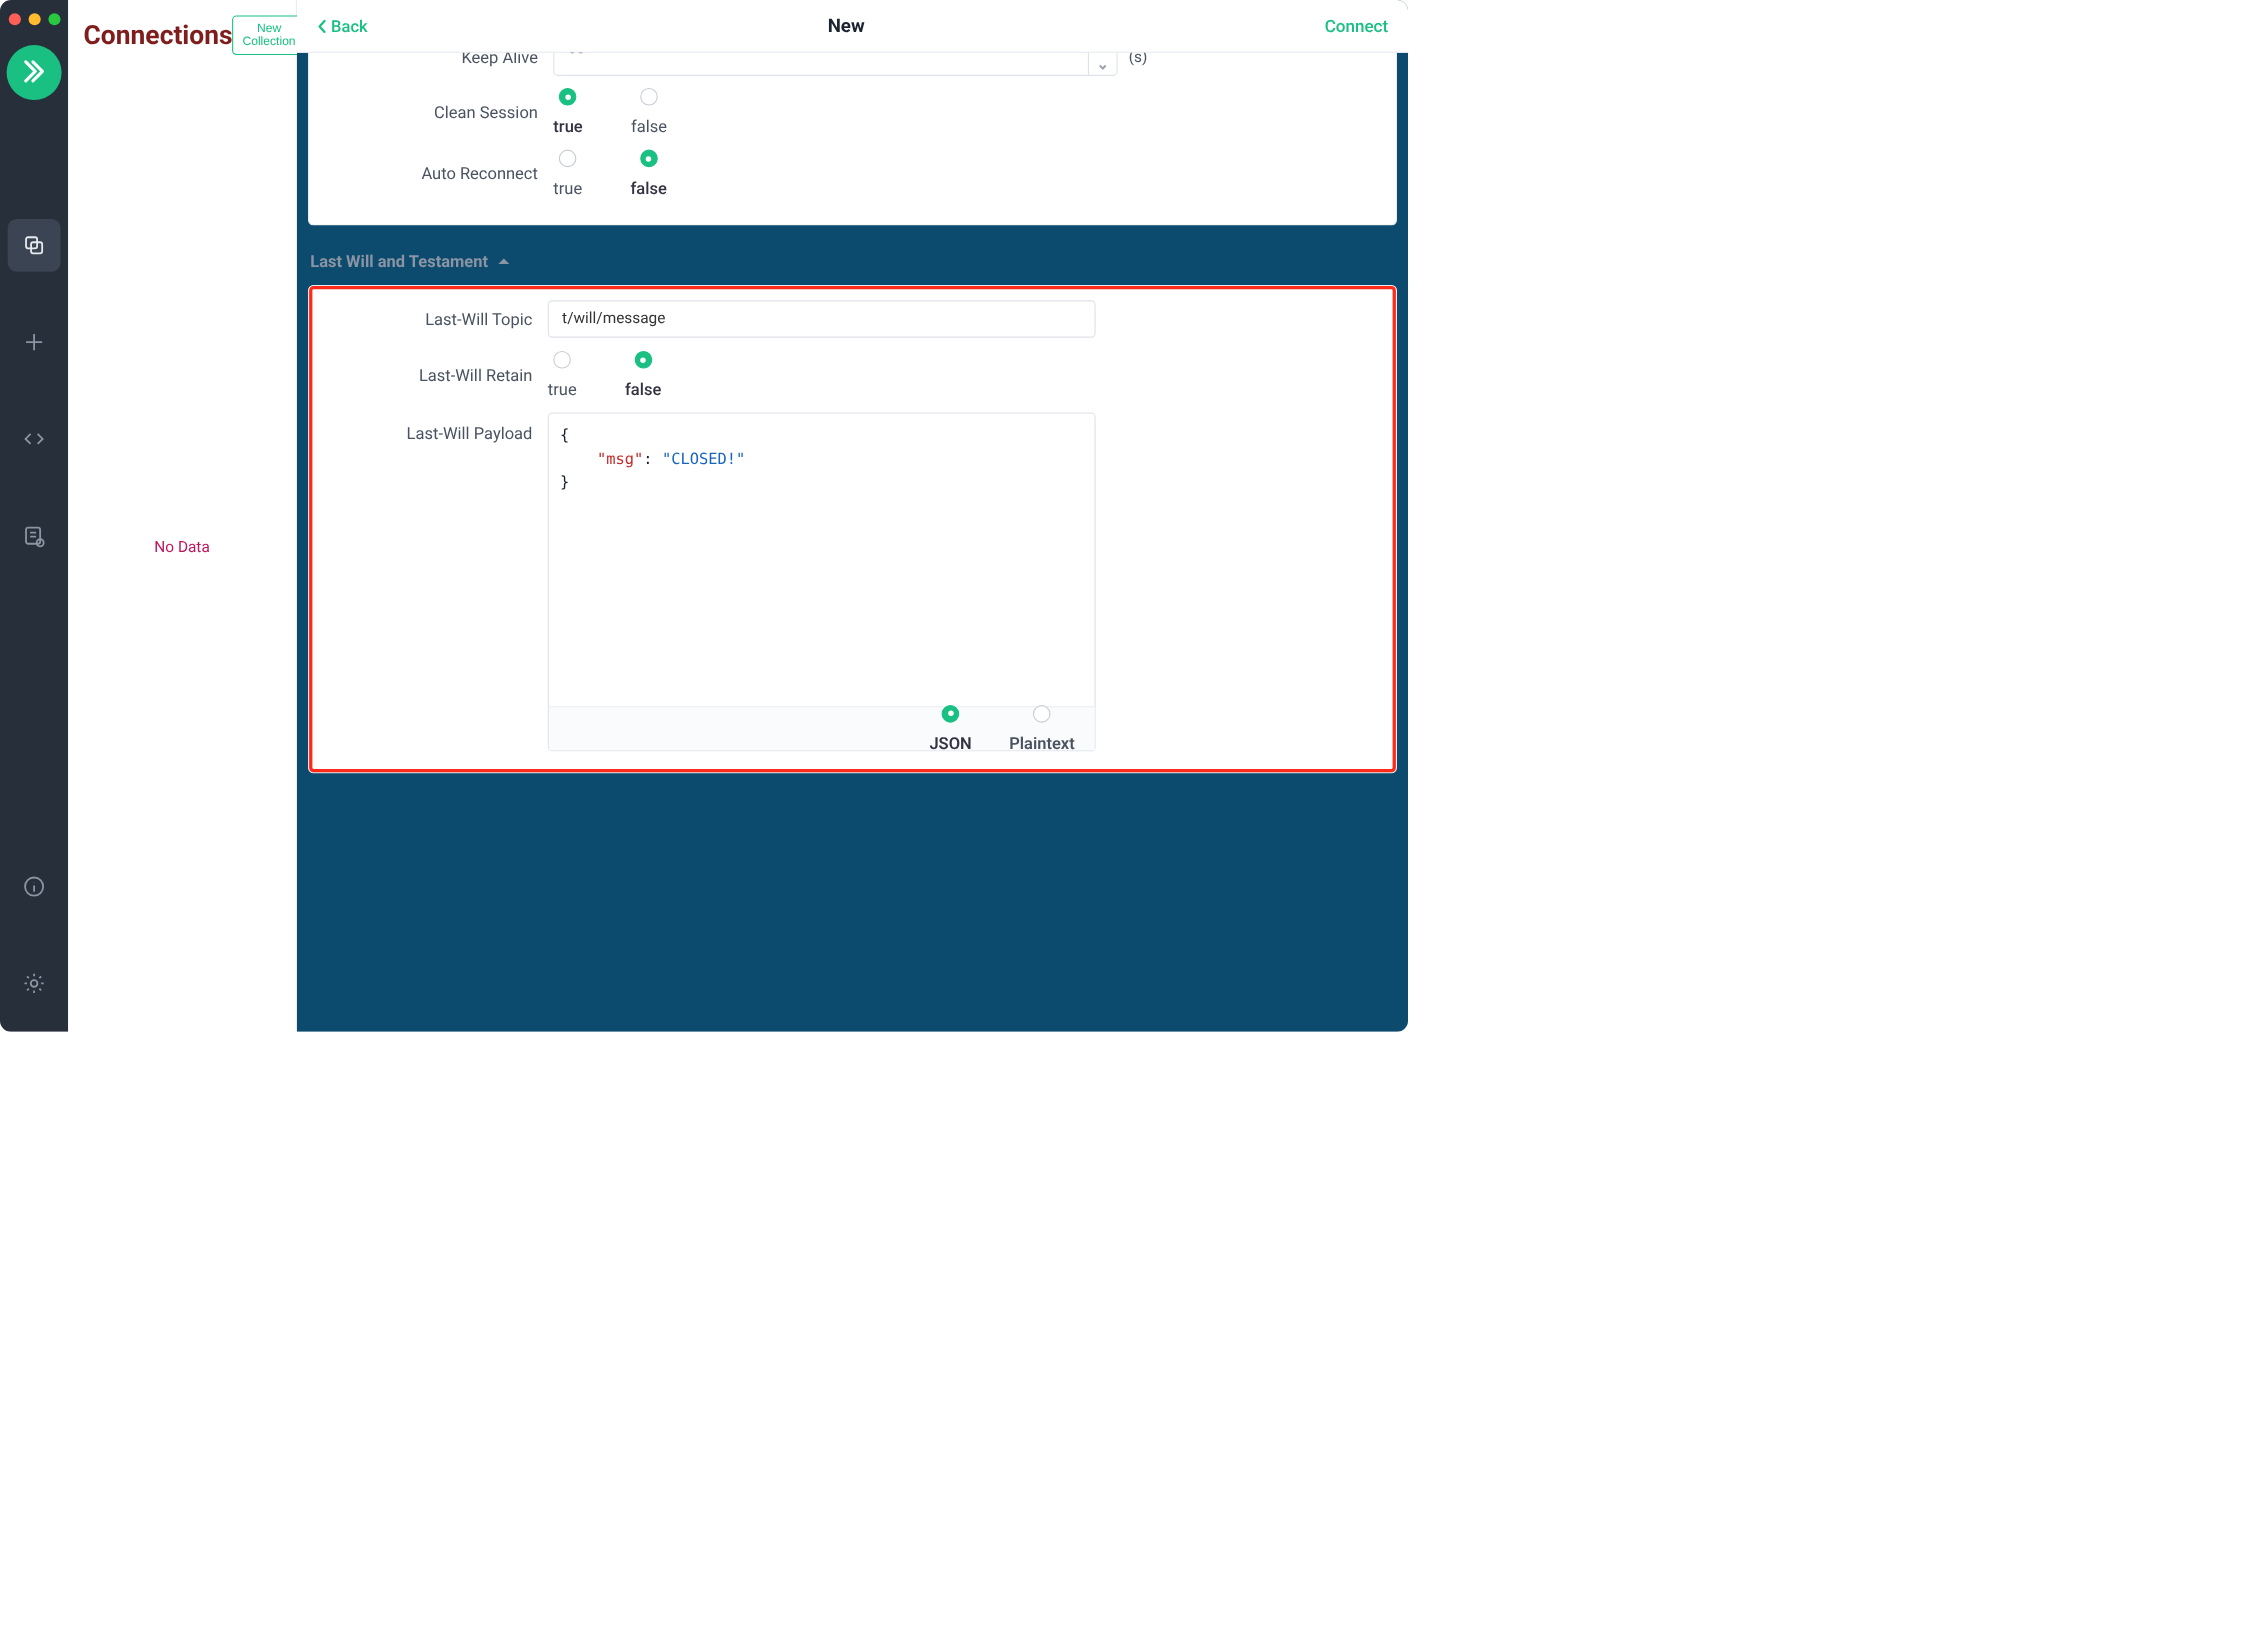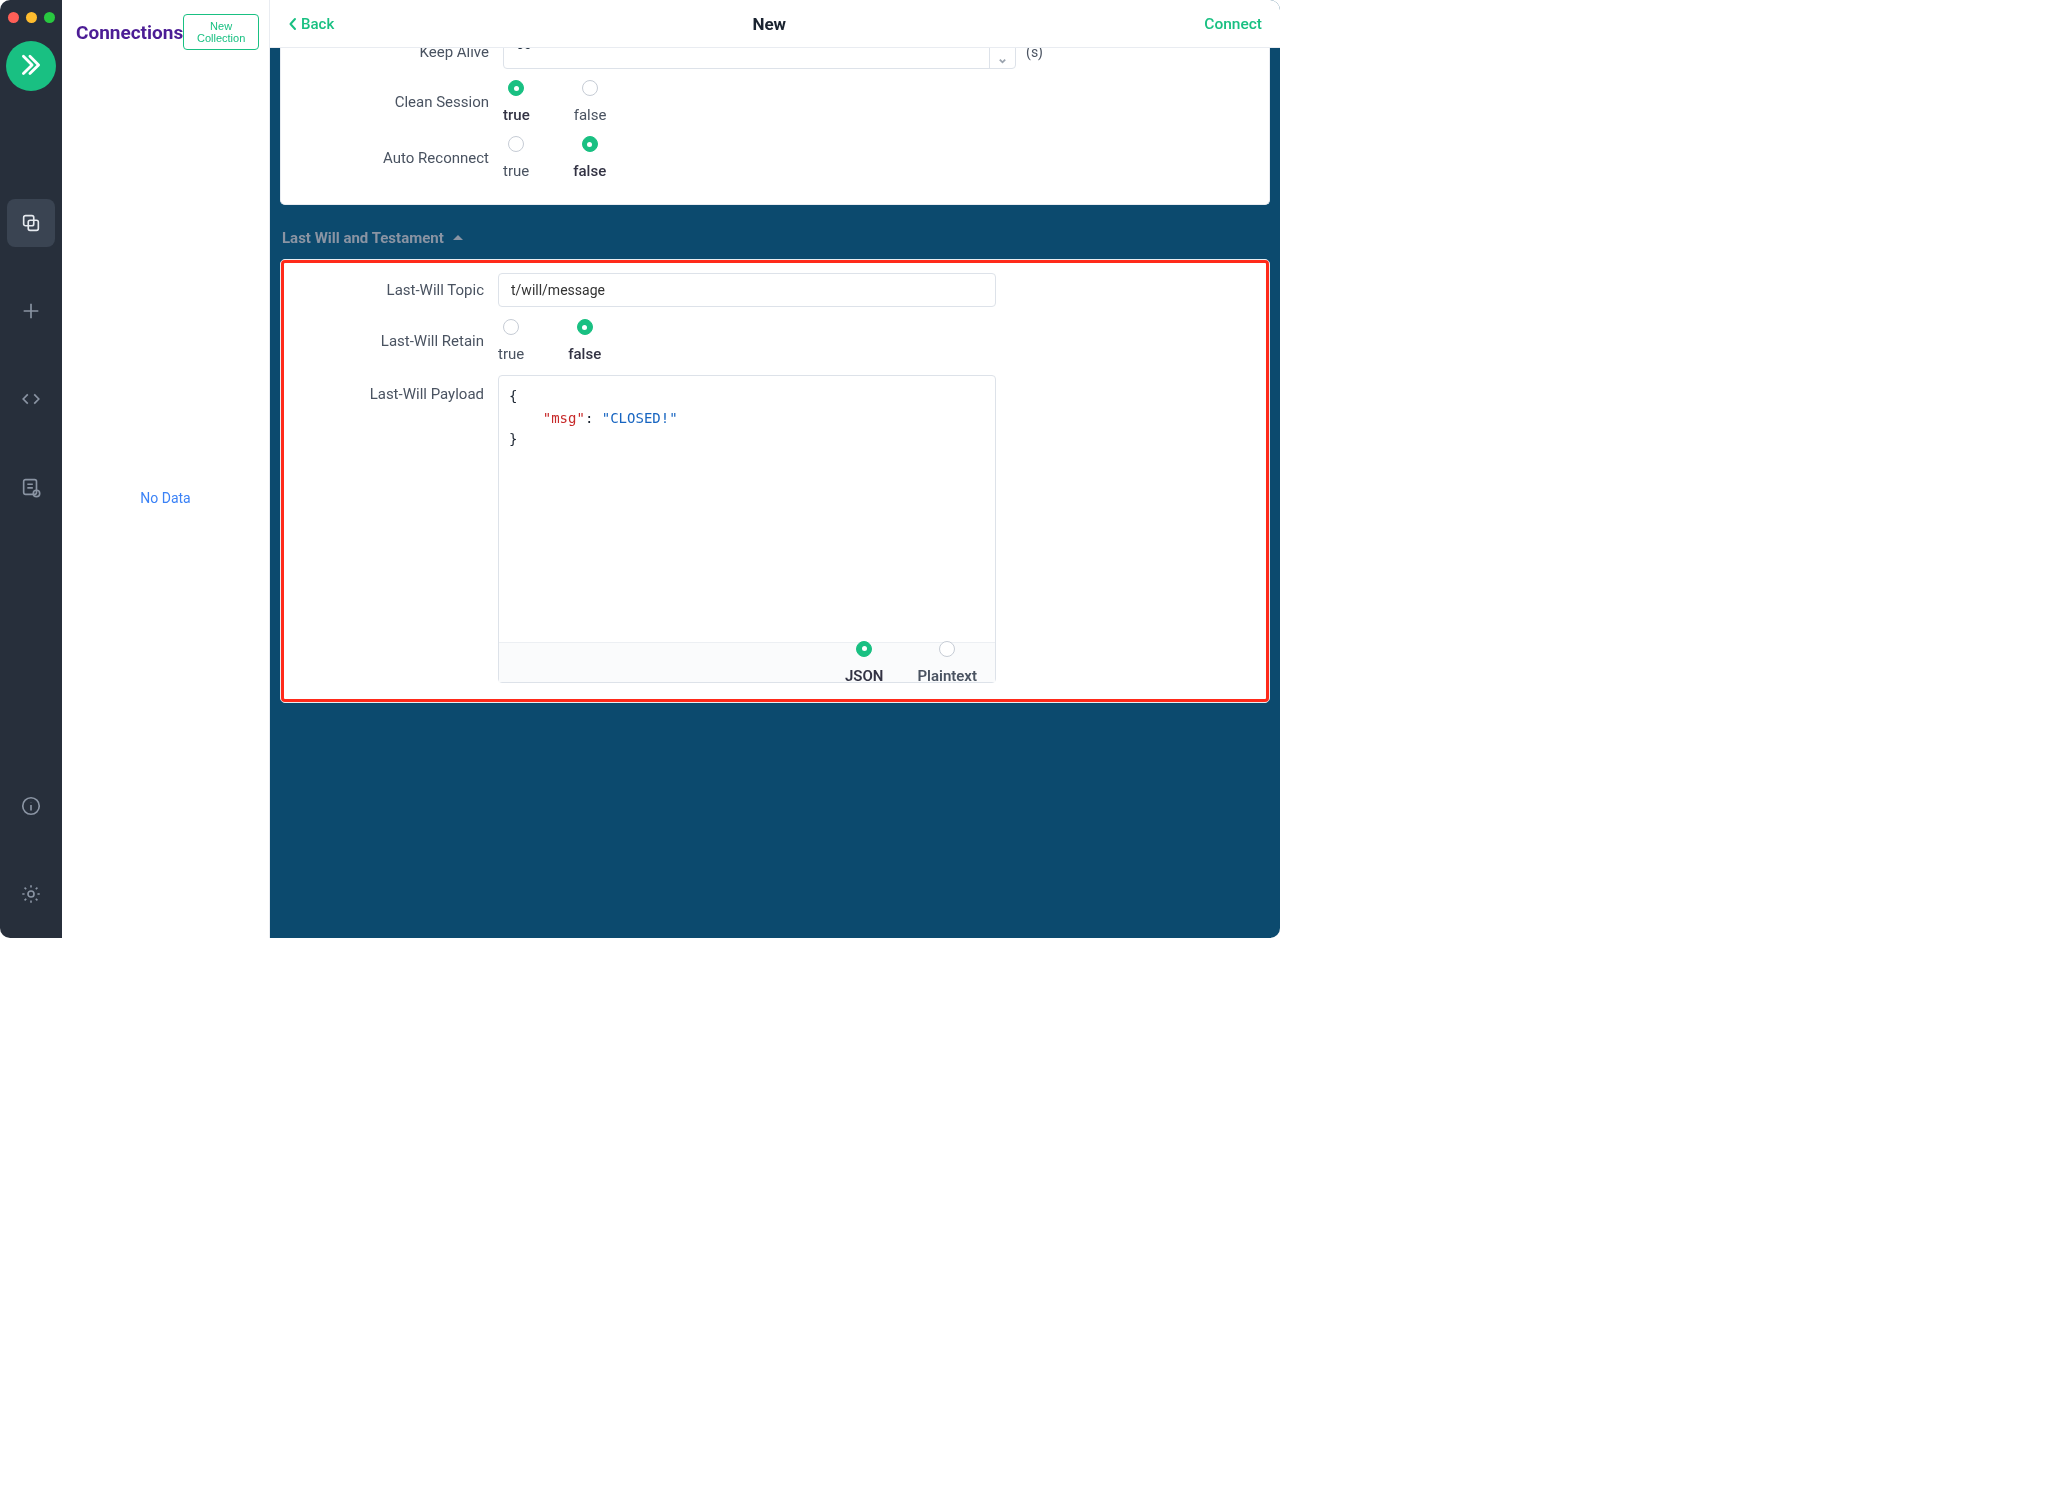--- a/index.html
+++ b/index.html
@@ -74,40 +74,40 @@
     padding-top: 14px;
   }
   .side-header {
     display: flex;
     align-items: center;
     justify-content: space-between;
     padding: 0 10px 0 14px;
     margin-bottom: 8px;
   }
   .side-title {
-    font-size: 19px;
+    font-size: 24px;
     font-weight: 700;
-    color: #4c1d95;
+    color: #7f1d1d;
   }
   .new-collection-btn {
     border: 1.5px solid #19c082;
     color: #19c082;
     background: #fff;
     border-radius: 4px;
     font-size: 11px;
     padding: 5px 8px;
     font-weight: 500;
     cursor: pointer;
   }
   .no-data {
     flex: 1;
     display: flex;
     align-items: center;
     justify-content: center;
-    color: #3b82f6;
+    color: #be185d;
     font-size: 14px;
   }
 
   
   .main {
     flex: 1;
     background: #0c4a6e;
     display: flex;
     flex-direction: column;
     overflow: hidden;

